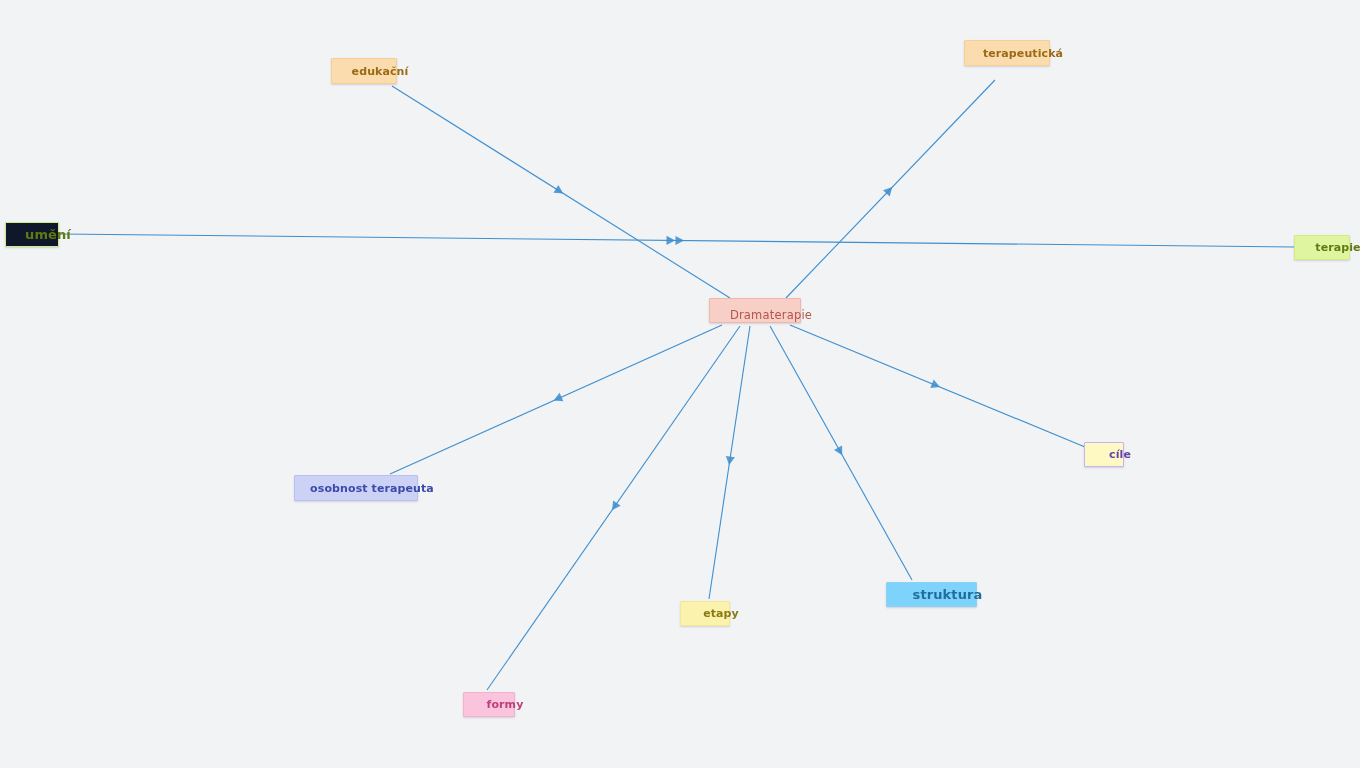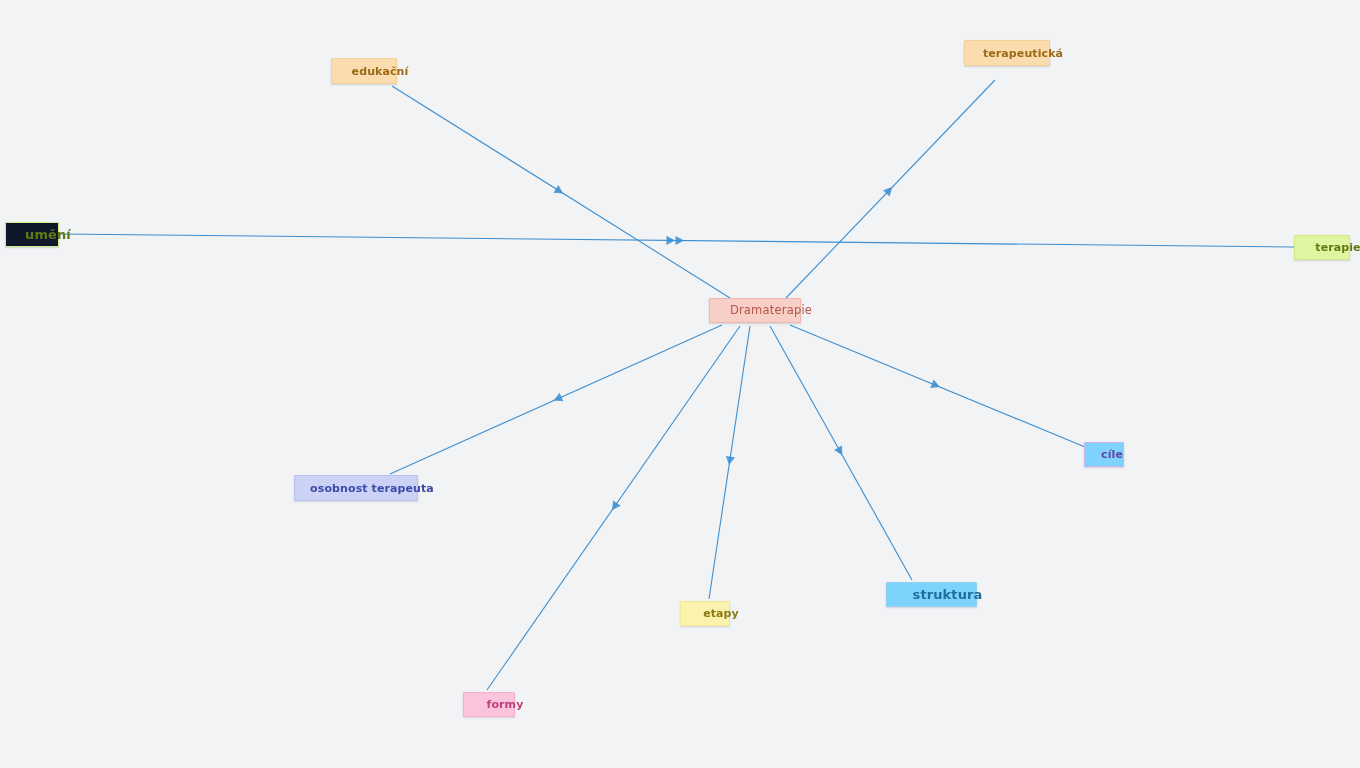--- a/index.html
+++ b/index.html
@@ -38,20 +38,21 @@
     font-weight: bold;
     white-space: nowrap;
     letter-spacing: 0.1px;
     box-shadow: 0 1px 2px rgba(40,40,60,0.16);
     user-select: none;
     padding-left: 32px;
   }
   .node.central {
     font-weight: normal;
     letter-spacing: 0.2px;
+    align-items: flex-end;
   }
 </style>
 </head>
 <body>
 
 <div id="canvas">
   <svg id="edge-layer" viewBox="0 0 1360 768" xmlns="http://www.w3.org/2000/svg">
       <g>
         <line x1="392" y1="86" x2="730" y2="298" stroke="#3d8fd0" stroke-width="1.1"></line>
         <path d="M -6 -4.6 L 2.6 0 L -6 4.6 Z" fill="#3d8fd0" fill-opacity="0.88" transform="translate(561,192) rotate(32.09671540412566)"></path>
@@ -94,21 +95,21 @@
     </div>
     <div class="node" style="width: 86px; height: 26px; left: 964px; top: 40px; background: rgb(251, 220, 174); color: rgb(156, 106, 22); border: 1px solid rgb(244, 207, 150); font-size: 11px;">
       <span>terapeutická</span>
     </div>
     <div class="node" style="width: 54px; height: 25px; left: 5px; top: 221.5px; background: #0f172a; color: rgb(95, 122, 17); border: 1px solid rgb(209, 236, 134); font-size: 13px;">
       <span>umění</span>
     </div>
     <div class="node" style="width: 56px; height: 25px; left: 1294px; top: 234.5px; background: rgb(224, 245, 160); color: rgb(95, 122, 17); border: 1px solid rgb(209, 236, 134); font-size: 11px;">
       <span>terapie</span>
     </div>
-    <div class="node" style="width: 40px; height: 25px; left: 1084px; top: 441.5px; background: #7dd3fc; color: rgb(101, 68, 168); border: 1px solid rgb(200, 180, 245); font-size: 11px; justify-content: flex-end;">
+    <div class="node" style="width: 40px; height: 25px; left: 1084px; top: 441.5px; background: #fef9c3; color: rgb(101, 68, 168); border: 1px solid rgb(200, 180, 245); font-size: 11px;">
       <span>cíle</span>
     </div>
     <div class="node" style="width: 124px; height: 26px; left: 294px; top: 475px; background: rgb(204, 210, 246); color: rgb(59, 75, 168); border: 1px solid rgb(185, 193, 240); font-size: 11px;">
       <span>osobnost terapeuta</span>
     </div>
     <div class="node" style="width: 52px; height: 25px; left: 447px; top: 691.5px; background: rgb(250, 196, 221); color: rgb(191, 63, 124); border: 1px solid rgb(245, 176, 208); font-size: 11px; margin-left: 16px;">
       <span>formy</span>
     </div>
     <div class="node" style="width: 50px; height: 25px; left: 680px; top: 600.5px; background: rgb(250, 242, 173); color: rgb(138, 122, 20); border: 1px solid rgb(242, 232, 149); font-size: 11px;">
       <span>etapy</span>

